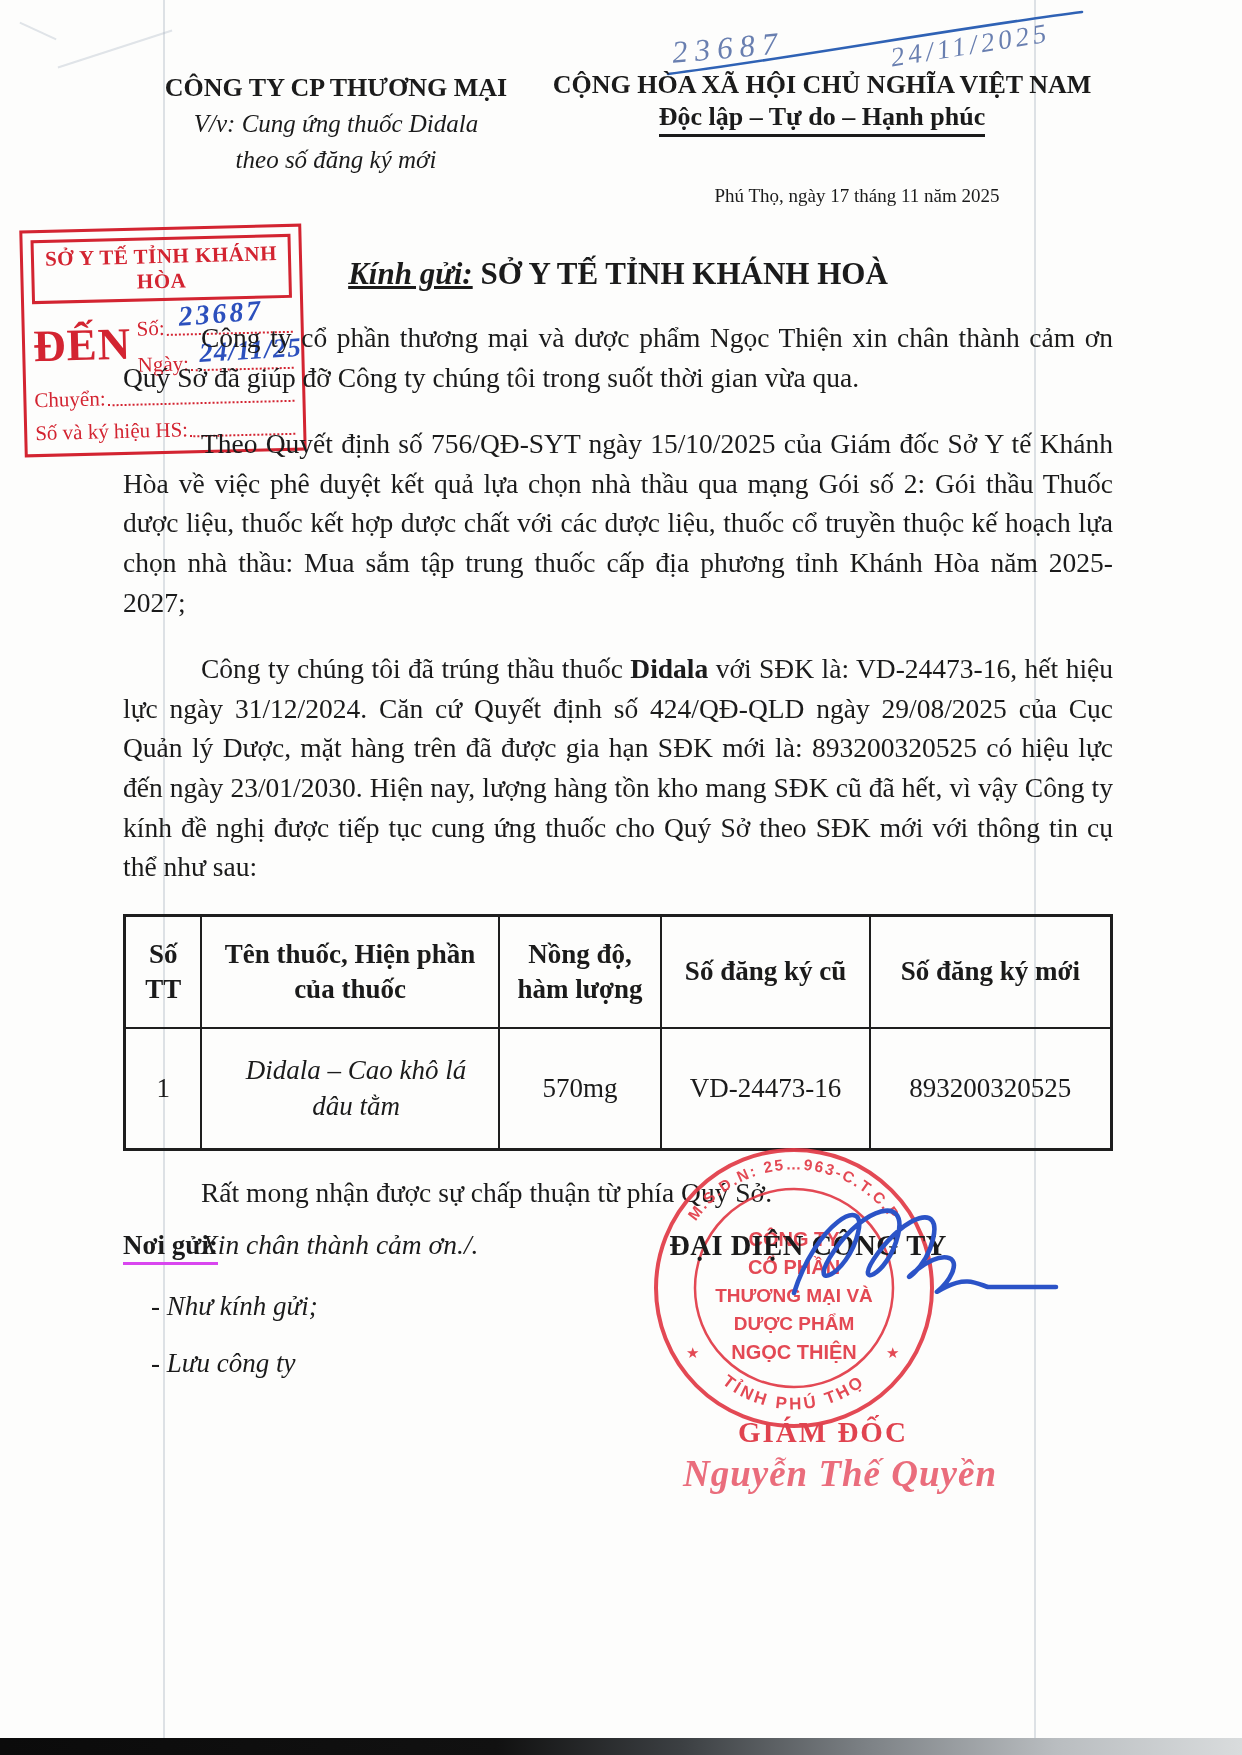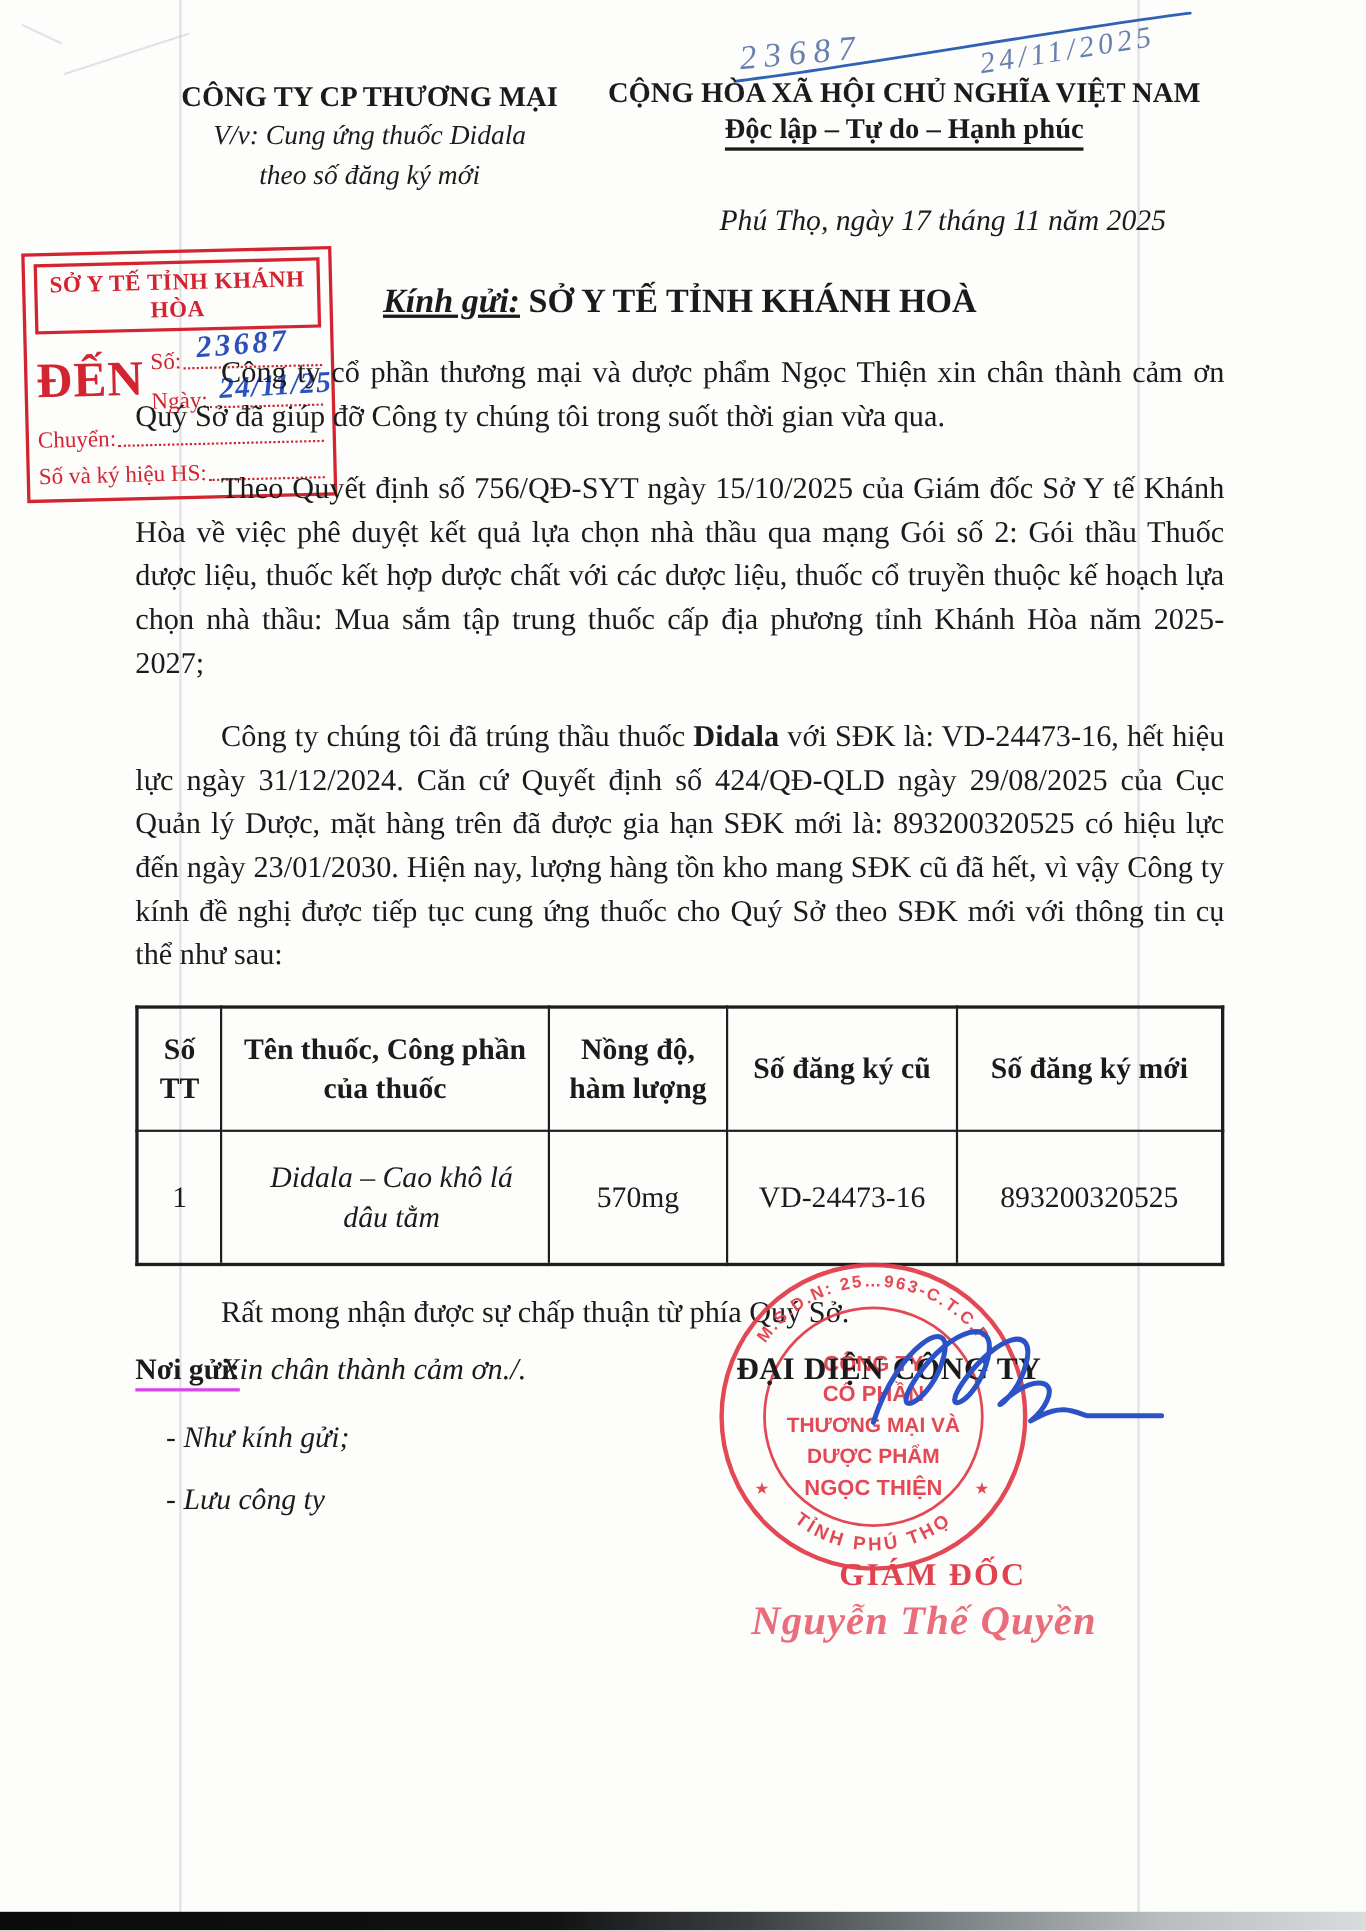--- a/index.html
+++ b/index.html
@@ -25,21 +25,21 @@
   .hand-stroke { position:absolute; left:0; top:0; }
   
   .hdr-left { position:absolute; left:148px; top:70px; width:376px; text-align:center; }
   .hdr-left .l1,.hdr-left .l2 { font-weight:bold; font-size:26px; line-height:1.35; }
   .hdr-left .num { font-size:26px; margin-top:3px; }
   .hdr-left .subj { font-style:italic; font-size:25px; line-height:1.35; margin-top:2px; }
   .hdr-right { position:absolute; left:552px; top:70px; width:540px; text-align:center; }
   .hdr-right .n1 { font-weight:bold; font-size:26px; }
   .hdr-right .n2 { display:inline-block; font-weight:bold; font-size:26px; margin-top:2px;
     border-bottom:3px solid #1b1b1b; padding-bottom:2px; }
-  .place-date { font-style:italic; font-size:27px; margin-top:48px; text-align:center; padding-left:70px; }
+  .place-date { font-size:19px; margin-top:48px; text-align:center; padding-left:70px; }
   
   .arrival { position:absolute; left:22px; top:227px; width:282px; border:3px solid #d32431;
     color:#d32431; padding:7px 8px 8px 8px; transform:rotate(-1.4deg); background:rgba(255,255,255,.0); }
   .arrival .title { border:3px solid #d32431; text-align:center; font-weight:bold;
     font-size:21px; letter-spacing:.5px; padding:4px 1px; }
   .arrival .grid { display:flex; margin-top:4px; }
   .arrival .den { font-size:45px; font-weight:bold; letter-spacing:1px; line-height:1;
     padding-top:16px; width:104px; }
   .arrival .rows { flex:1; font-size:21px; }
   .arrival .row { display:flex; align-items:flex-end; height:36px; position:relative; }
@@ -66,21 +66,21 @@
   .closing { font-size:27.5px; margin-top:26px; text-indent:78px; }
   .closing.italic { font-style:italic; margin-top:20px; }
   
   .noigui { position:absolute; left:123px; top:1230px; font-size:27px; }
   .noigui .lbl { font-weight:bold; border-bottom:3px solid #d946ef; padding-bottom:1px; display:inline-block; }
   .noigui .item { font-style:italic; margin-top:26px;margin-left:28px; }
   .daidien { position:absolute; left:628px; top:1230px; width:360px; text-align:center;
     font-weight:bold; font-size:28.5px; letter-spacing:.5px; z-index:5; }
   .round-stamp { position:absolute; left:646px; top:1140px; width:296px; height:296px; z-index:2; opacity:.93; }
   .signature { position:absolute; left:756px; top:1175px; width:310px; height:175px; z-index:6; }
-  .giamdoc { position:absolute; left:738px; top:1416px; width:220px; text-align:center; z-index:5;
+  .giamdoc { position:absolute; left:738px; top:1416px; width:220px; text-align:left; z-index:5;
     color:#e0434f; font-weight:bold; font-size:29px; letter-spacing:2px; }
   .signer { position:absolute; left:660px; top:1452px; width:360px; text-align:center; z-index:5;
     color:#ea6d7c; font-weight:bold; font-style:italic; font-size:37px; letter-spacing:1px; }
 </style>
 </head>
 <body>
 
 <div class="page">
 
   <div class="scanline l1"></div>
@@ -151,21 +151,21 @@
       <colgroup>
         <col class="w-stt">
           <col class="w-name">
           <col class="w-dose">
           <col class="w-old">
           <col class="w-new">
       </colgroup>
       <thead>
         <tr>
           <th>Số TT</th>
-          <th>Tên thuốc, Công phần của thuốc</th>
+          <th>Tên thuốc, Hiện phần của thuốc</th>
           <th>Nồng độ, hàm lượng</th>
           <th>Số đăng ký cũ</th>
           <th>Số đăng ký mới</th>
         </tr>
       </thead>
       <tbody>
         <tr>
           <td>1</td>
           <td class="name-cell">Didala – Cao khô lá dâu tằm</td>
           <td>570mg</td>

